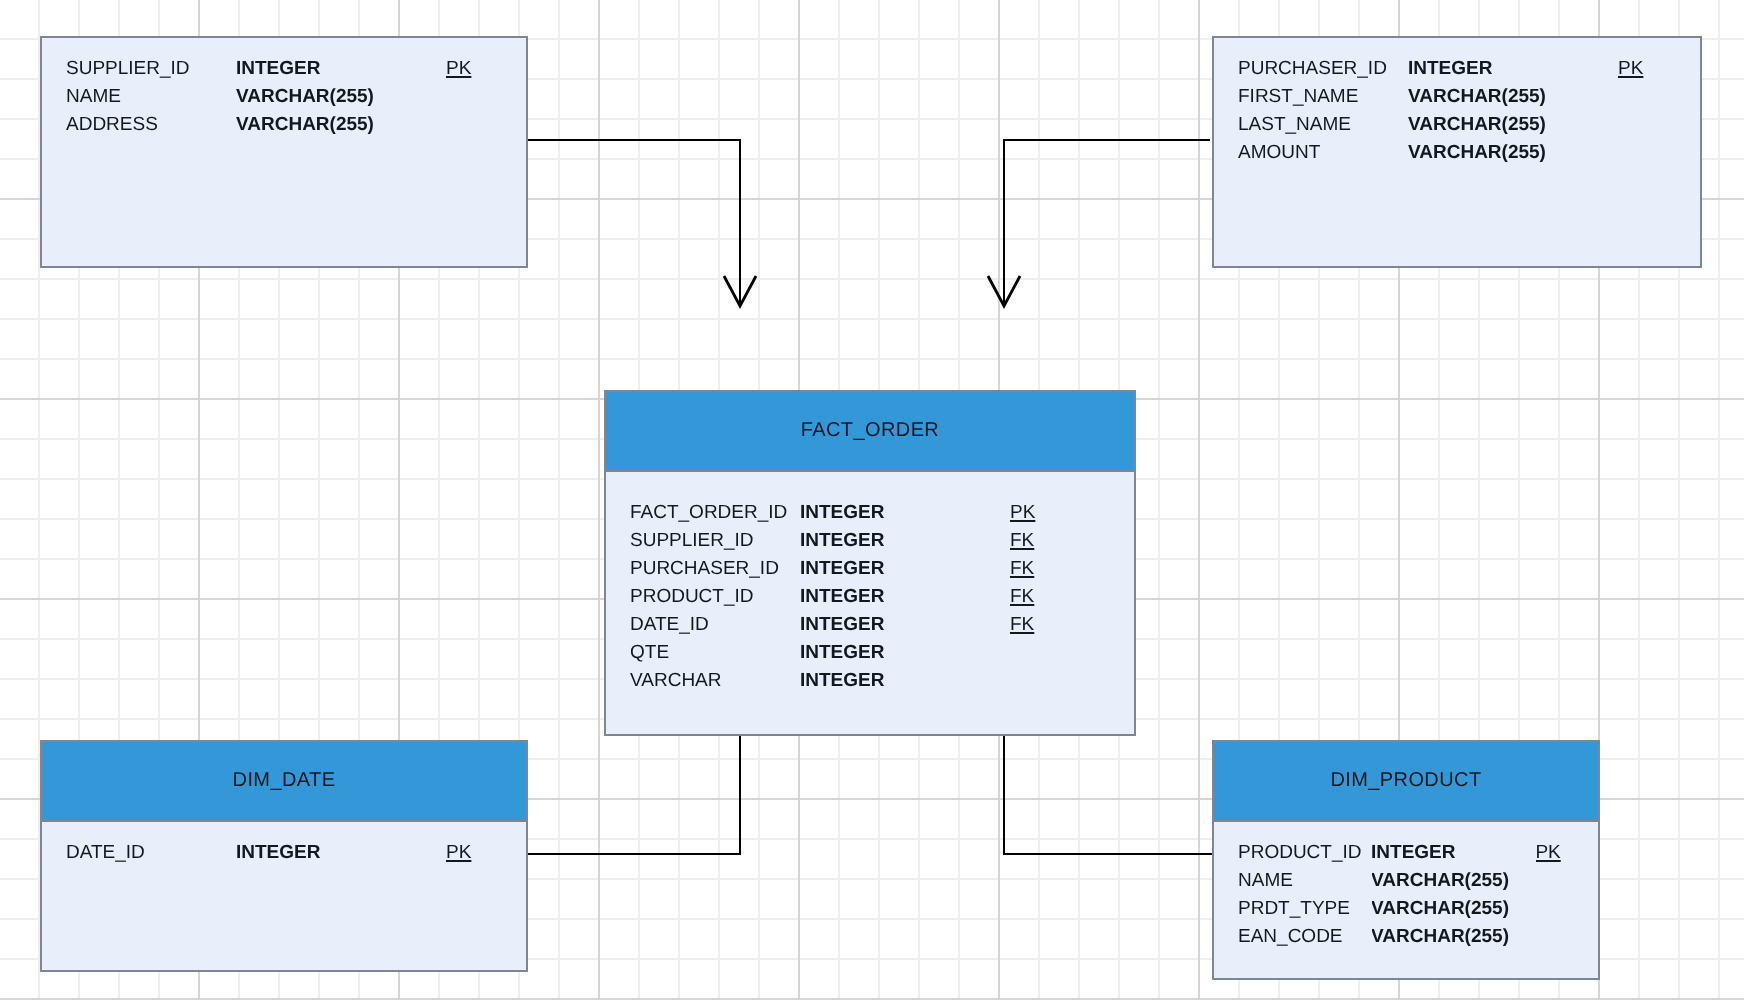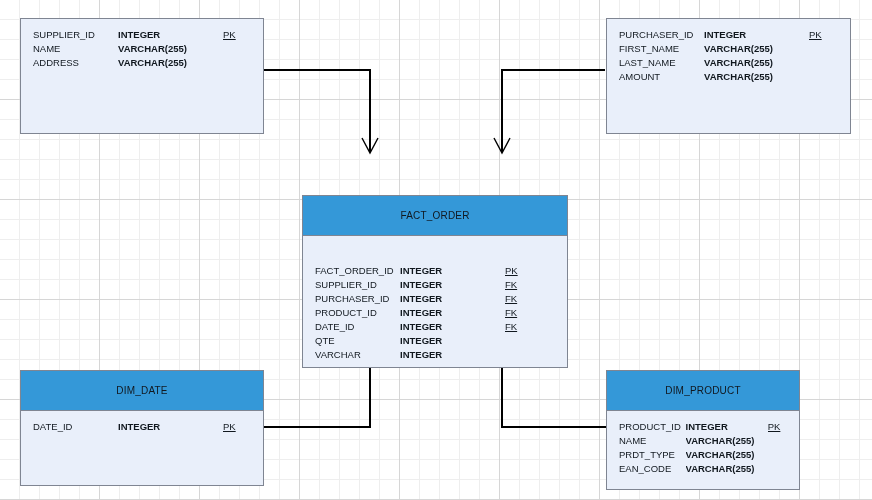--- a/index.html
+++ b/index.html
@@ -150,21 +150,21 @@
         <span class="attr-type">VARCHAR(255)</span>
         <span class="attr-key"></span>
       </div>
     </div>
   </div>
 
   <div class="entity" style="left:302px; top:155px; width:266px; height:173px;margin-top:40px;">
     <div class="entity-header">
       <span>FACT_ORDER</span>
     </div>
-    <div class="entity-body" style="padding-top:28px;">
+    <div class="entity-body" style="padding-top:14px;">
       <div class="attr-row">
         <span class="attr-name">FACT_ORDER_ID</span>
         <span class="attr-type">INTEGER</span>
         <span class="attr-key">PK</span>
       </div>
       <div class="attr-row">
         <span class="attr-name">SUPPLIER_ID</span>
         <span class="attr-type">INTEGER</span>
         <span class="attr-key">FK</span>
       </div>

